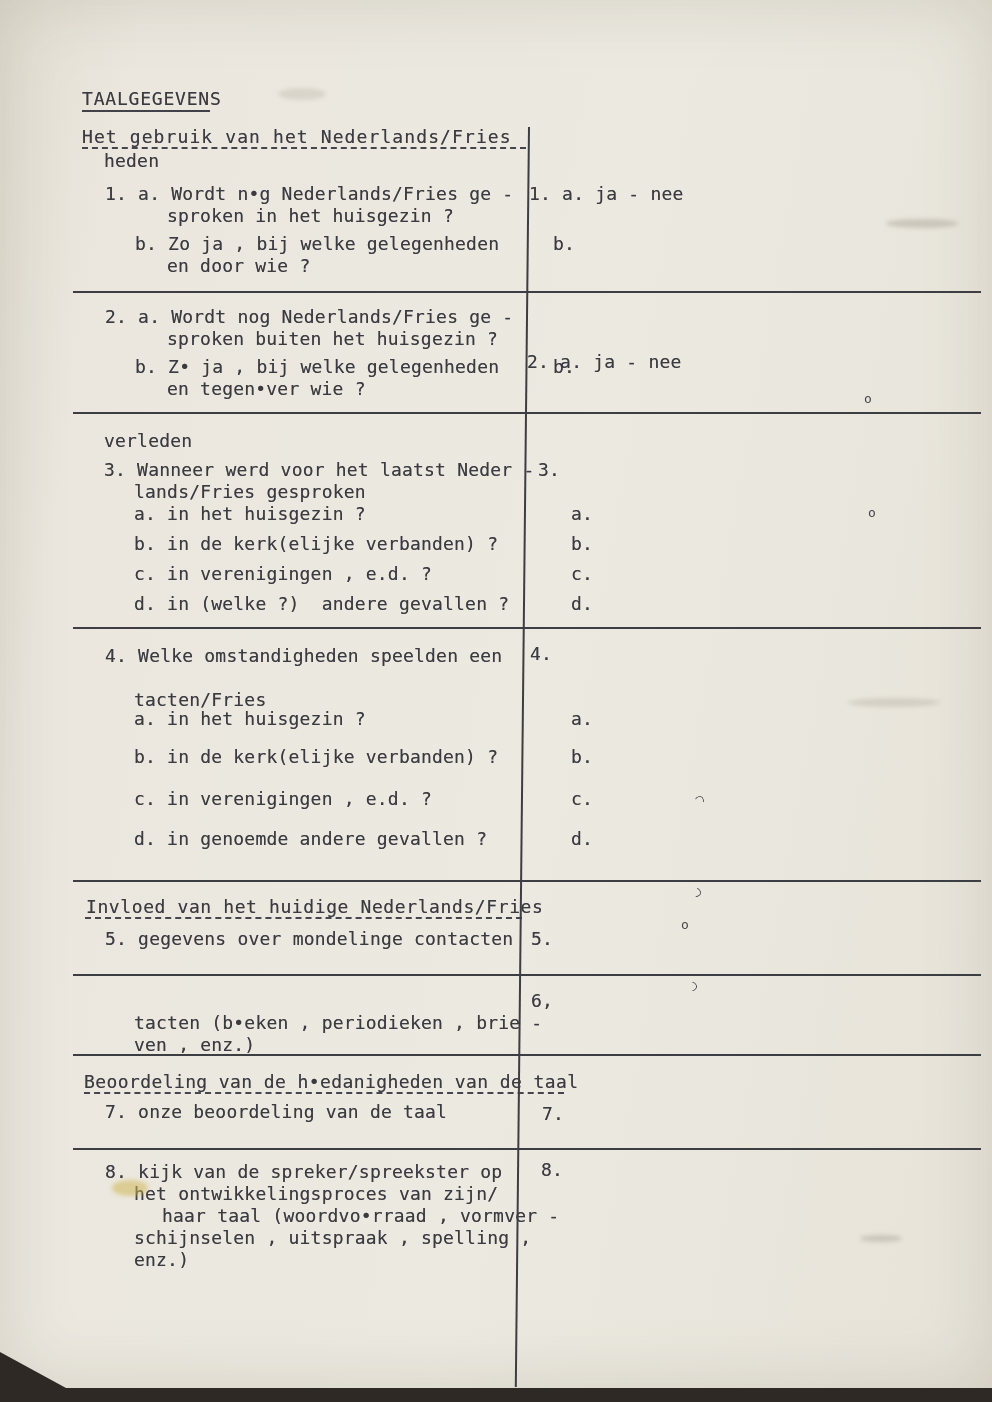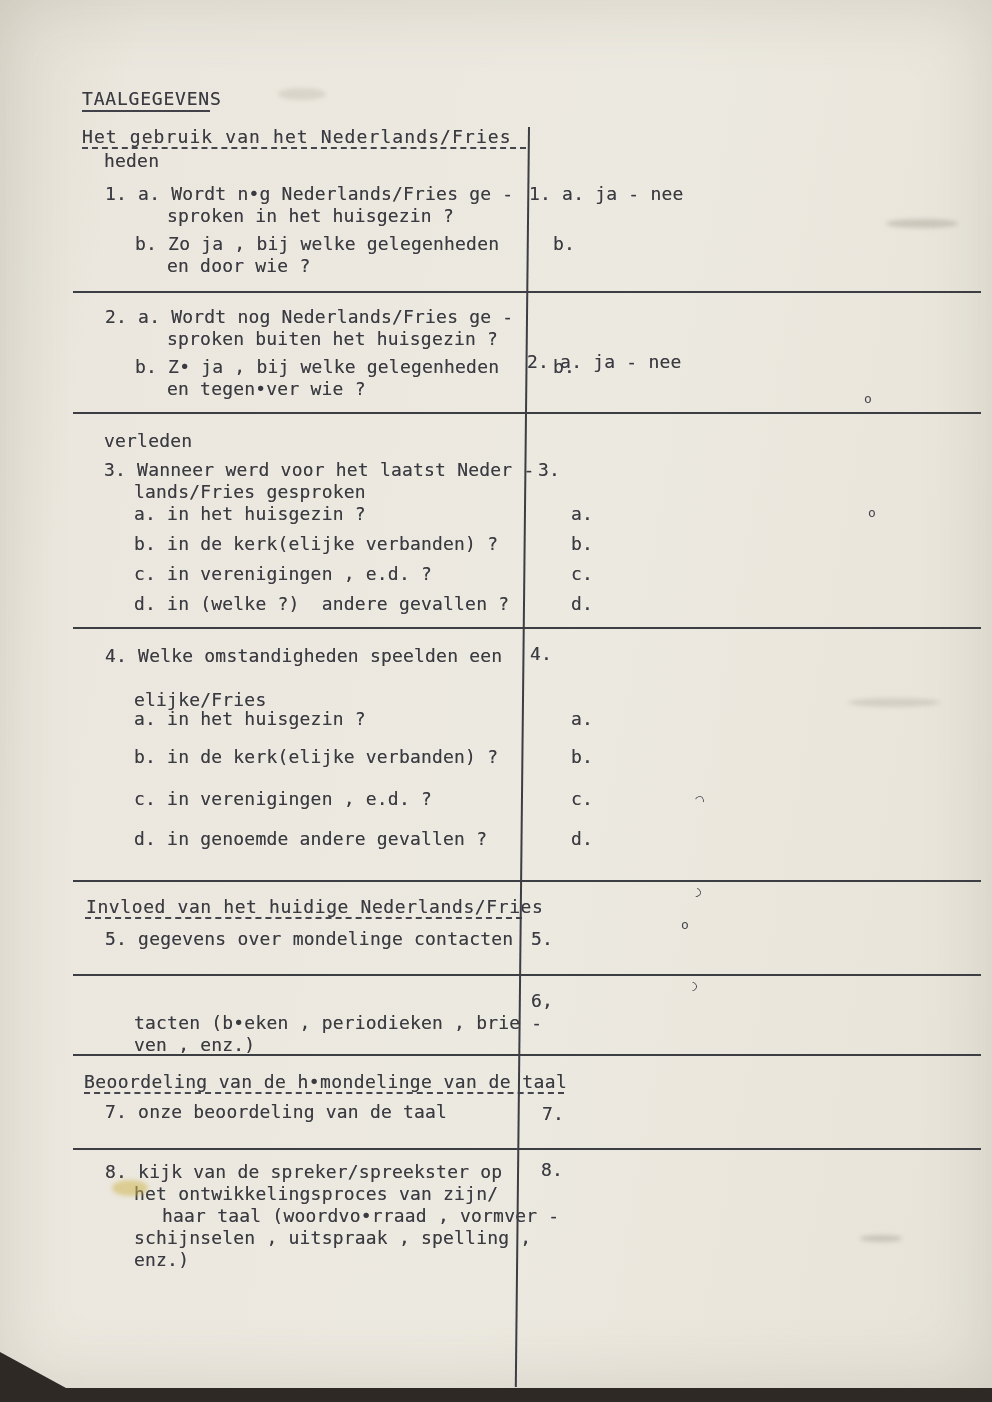--- a/index.html
+++ b/index.html
@@ -73,21 +73,21 @@
   <div class="tw" style="left:538px;top:459px;">3.</div>
   <div class="tw" style="left:571px;top:503px;">a.</div>
   <div class="tw" style="left:571px;top:533px;">b.</div>
   <div class="tw" style="left:571px;top:563px;">c.</div>
   <div class="tw" style="left:571px;top:593px;">d.</div>
   <div class="stray" style="left:868px;top:506px;">o</div>
 
   <div class="hline" style="top:627px;"></div>
 
   <div class="tw" style="left:105px;top:645px;">4. Welke omstandigheden speelden een</div>
-  <div class="tw" style="left:134px;top:689px;">elijke/Fries</div>
+  <div class="tw" style="left:134px;top:689px;">tacten/Fries</div>
   <div class="tw" style="left:134px;top:708px;">a. in het huisgezin ?</div>
   <div class="tw" style="left:134px;top:746px;">b. in de kerk(elijke verbanden) ?</div>
   <div class="tw" style="left:134px;top:788px;">c. in verenigingen , e.d. ?</div>
   <div class="tw" style="left:134px;top:828px;">d. in genoemde andere gevallen ?</div>
   <div class="tw" style="left:530px;top:643px;">4.</div>
   <div class="tw" style="left:571px;top:708px;">a.</div>
   <div class="tw" style="left:571px;top:746px;">b.</div>
   <div class="tw" style="left:571px;top:788px;">c.</div>
   <div class="tw" style="left:571px;top:828px;">d.</div>
   <div class="arc" style="left:695px;top:796px;transform:rotate(-25deg);"></div>
@@ -103,21 +103,21 @@
 
   <div class="hline" style="top:974px;"></div>
 
   <div class="tw" style="left:134px;top:1012px;">tacten (b•eken , periodieken , brie -</div>
   <div class="tw" style="left:134px;top:1034px;">ven , enz.)</div>
   <div class="tw" style="left:531px;top:990px;">6,</div>
   <div class="arc" style="left:688px;top:982px;transform:rotate(45deg);"></div>
 
   <div class="hline" style="top:1054px;"></div>
 
-  <div class="tw" style="left:84px;top:1071px;letter-spacing:.4px;">Beoordeling van de h•mondelinge van de taal</div>
+  <div class="tw" style="left:84px;top:1071px;letter-spacing:.4px;">Beoordeling van de h•edanigheden van de taal</div>
   <div class="rule dash" style="left:84px;top:1092px;width:480px;"></div>
   <div class="tw" style="left:105px;top:1101px;">7. onze beoordeling van de taal</div>
   <div class="tw" style="left:542px;top:1103px;">7.</div>
 
   <div class="hline" style="top:1148px;"></div>
 
   <div class="tw" style="left:105px;top:1161px;">8. kijk van de spreker/spreekster op</div>
   <div class="tw" style="left:134px;top:1183px;">het ontwikkelingsproces van zijn/</div>
   <div class="tw" style="left:134px;top:1205px;margin-left:28px;">haar taal (woordvo•rraad , vormver -</div>
   <div class="tw" style="left:134px;top:1227px;">schijnselen , uitspraak , spelling ,</div>

